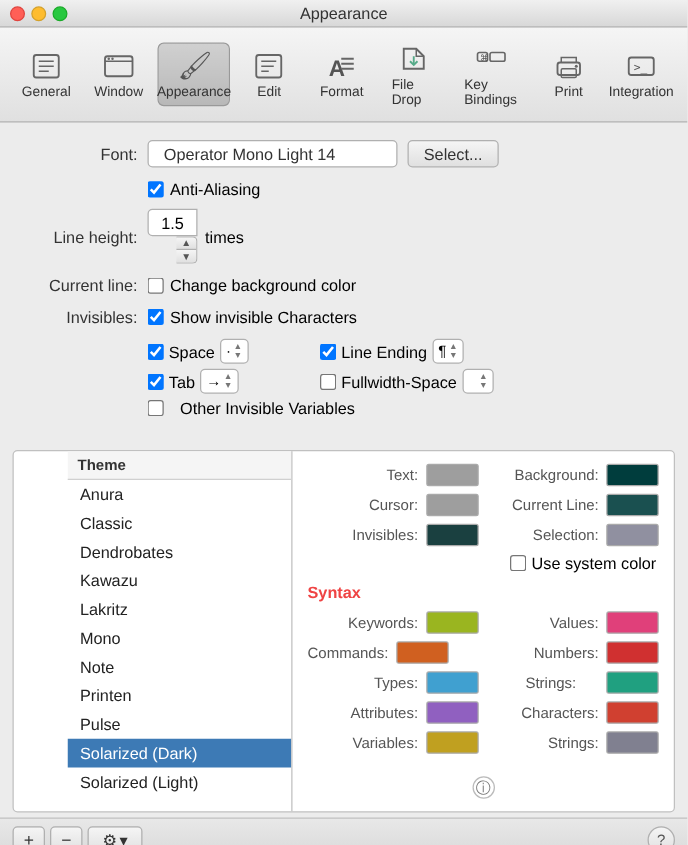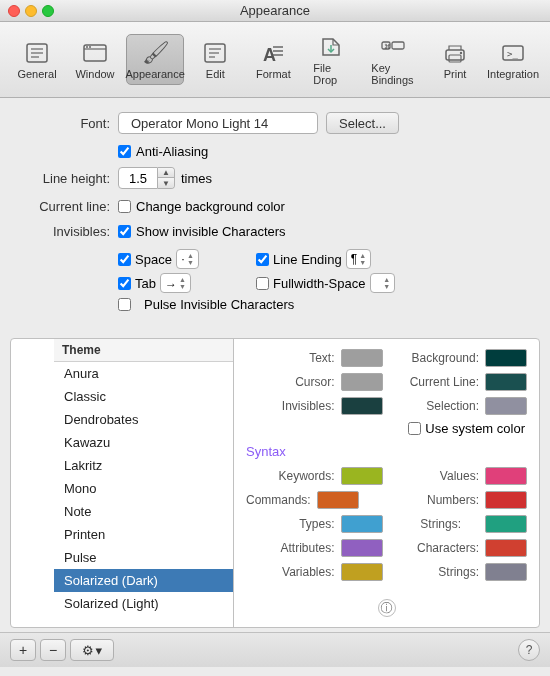--- a/index.html
+++ b/index.html
@@ -127,20 +127,21 @@
       margin-left: 98px;
       margin-bottom: 8px;
     }
     .checkbox-row input[type=checkbox] {
       margin-right: 5px;
     }
     .spinner-group {
       display: flex;
       align-items: flex-end;
       gap: 0;
+      flex-direction: column;
     }
     .spinner-input {
       width: 40px;
       height: 22px;
       border: 1px solid #b0b0b0;
       border-radius: 4px 0 0 4px;
       text-align: center;
       font-size: 13px;
       background: white;
     }
@@ -257,22 +258,22 @@
     }
     .color-swatch {
       width: 42px;
       height: 18px;
       border: 1px solid #aaa;
       border-radius: 2px;
       cursor: pointer;
     }
     .syntax-header {
       font-size: 13px;
-      font-weight: 400;
-      color: #8b5cf6;
+      font-weight: 700;
+      color: #ef4444;
       margin-top: 2px;
       margin-bottom: 2px;
     }
     .info-icon {
       text-align: center;
       font-size: 16px;
       color: #888;
       margin-top: auto;
     }
 
@@ -529,21 +530,21 @@
           <span>&nbsp;&nbsp;</span>
           <div class="invis-dropdown-arrow">
               <span>▲</span>
               <span>▼</span>
             </div>
         </div>
       </div>
     </div>
     <div class="invis-row">
       <input type="checkbox" style="">
-      <span style="margin-left:5px">Pulse Invisible Characters</span>
+      <span style="margin-left:5px">Other Invisible Variables</span>
     </div>
   </div>
 </div>
 
 <div class="bottom-section">
 
   <div class="theme-list">
     <div class="theme-list-header">Theme</div>
     <div class="theme-item">Anura</div>
     <div class="theme-item">Classic</div>

